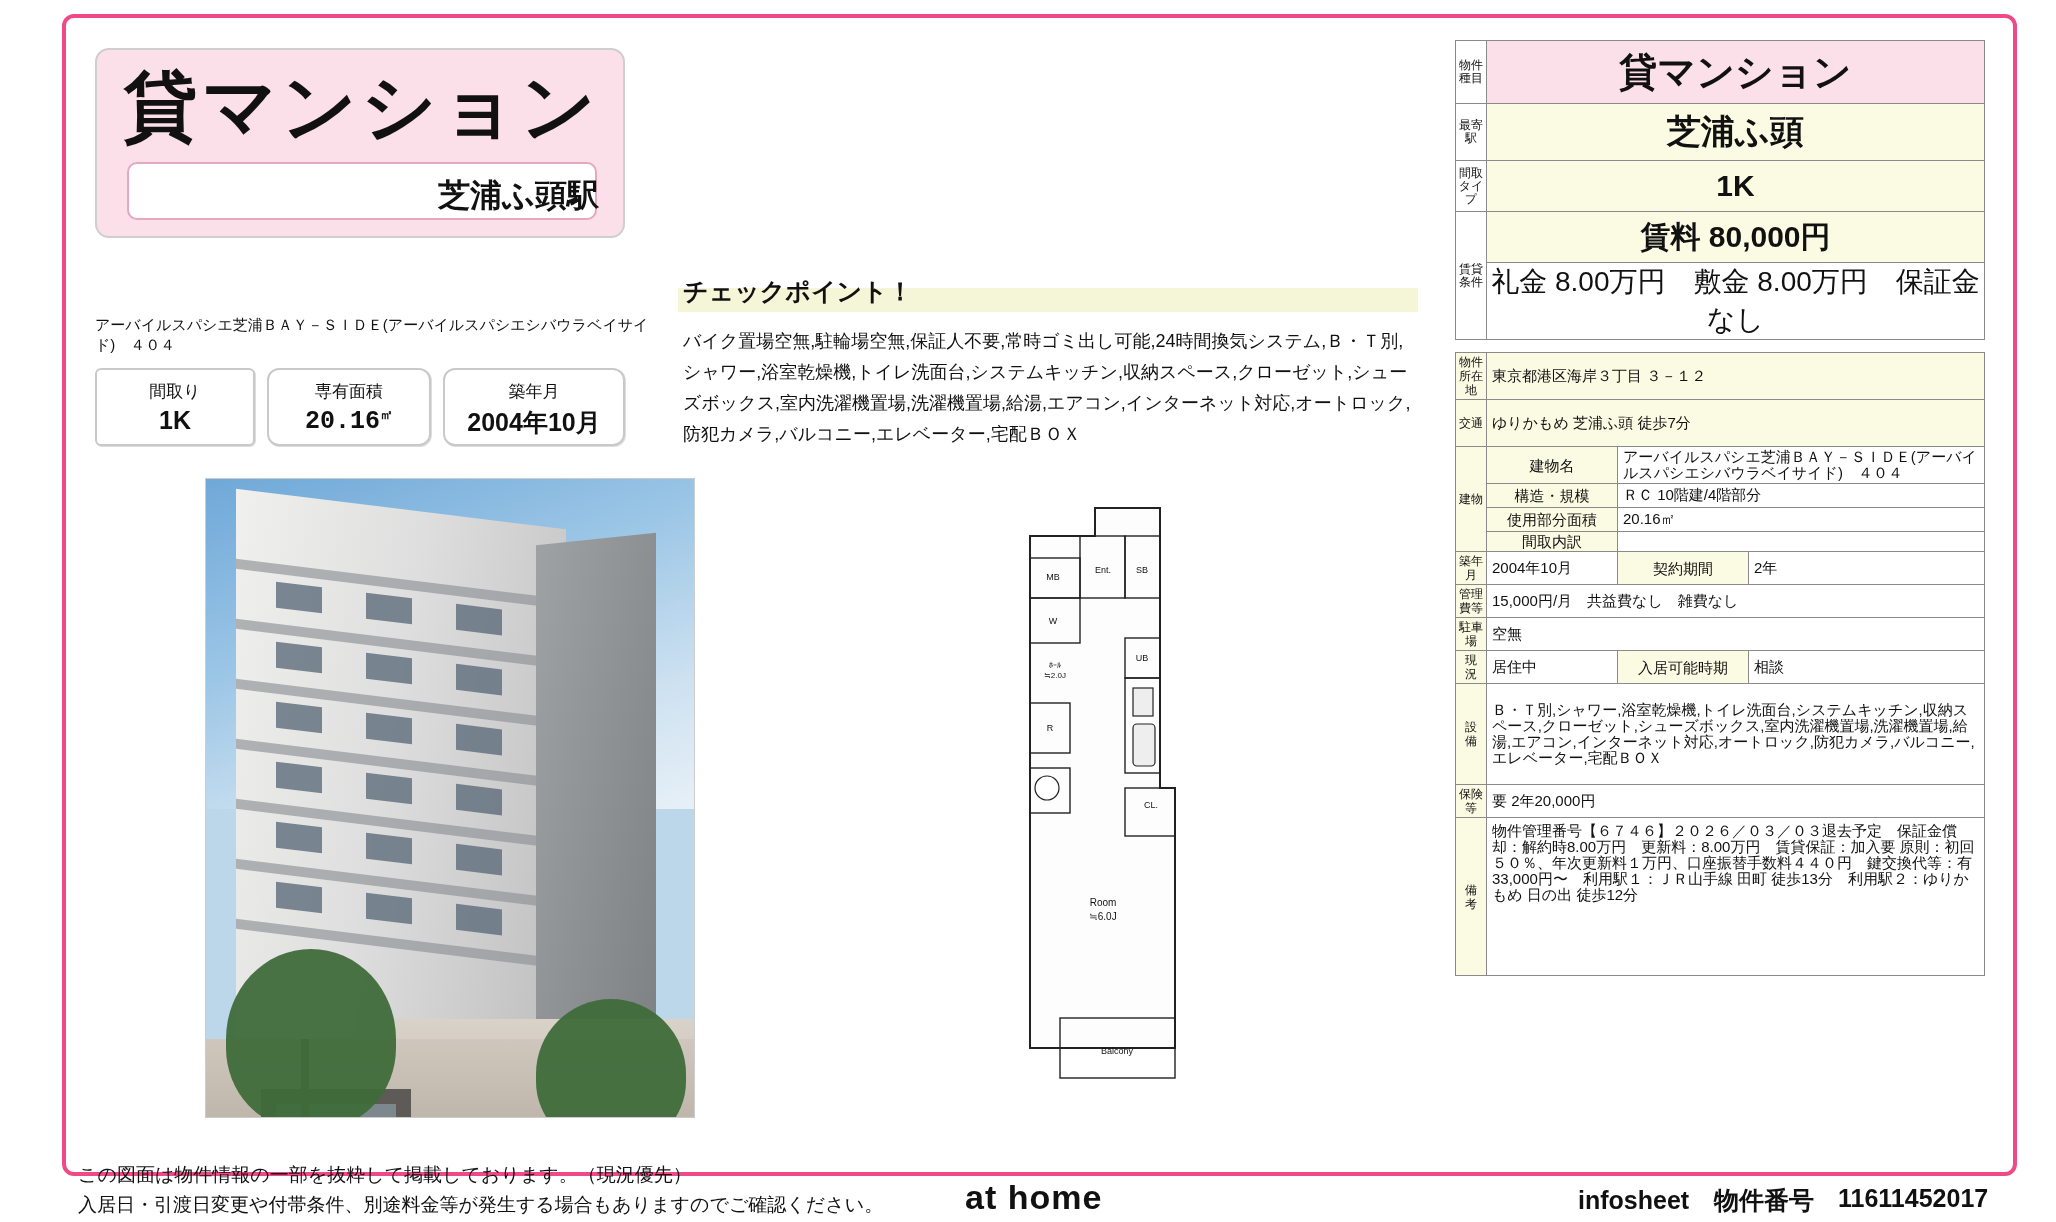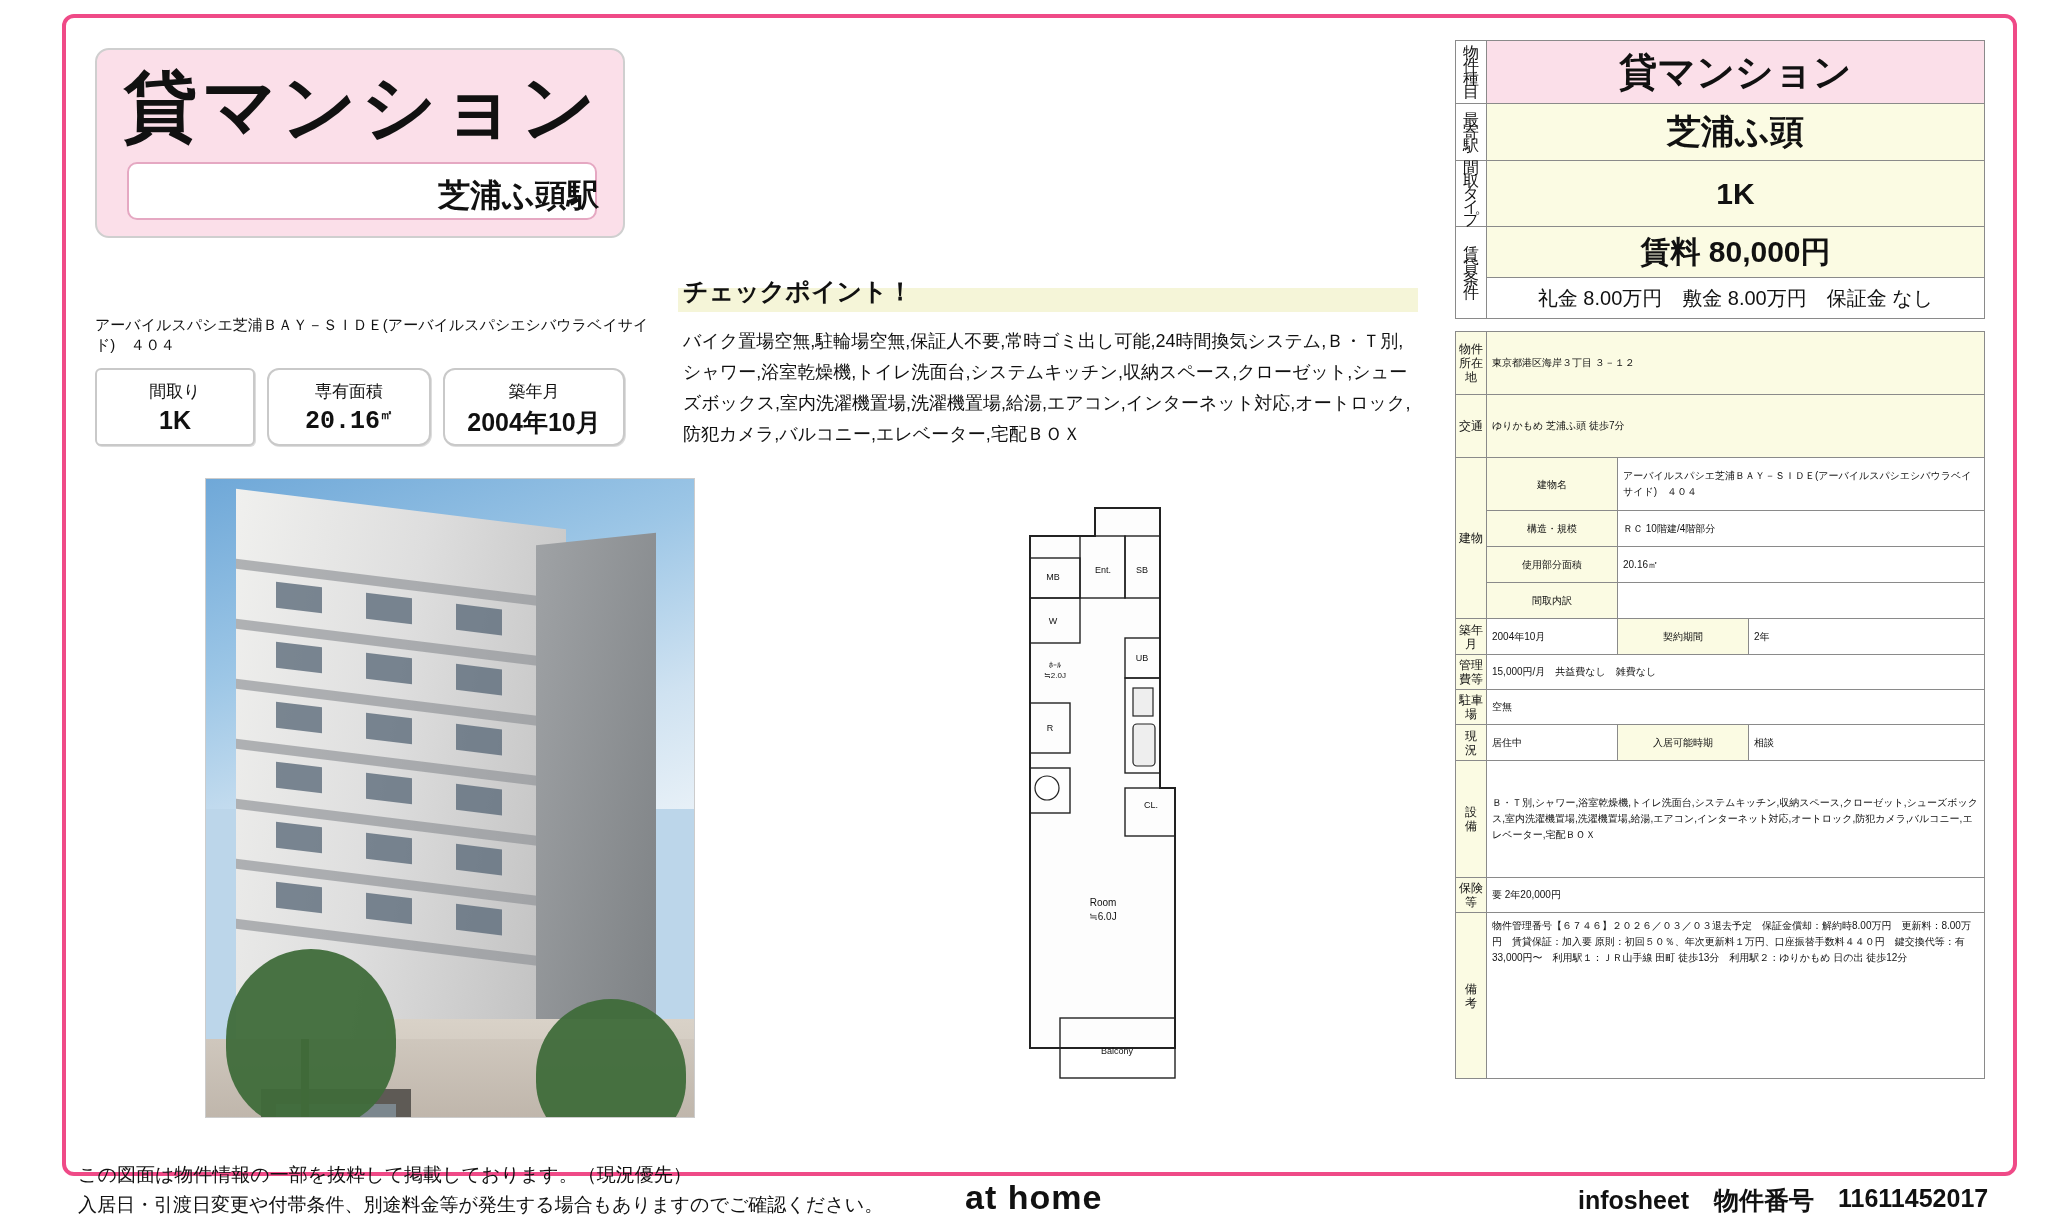--- a/index.html
+++ b/index.html
@@ -120,36 +120,36 @@
   }
   .fp svg{display:block;}
 
   
   .rp{
     position:absolute;left:1455px;top:40px;width:530px;
   }
   table.t{border-collapse:collapse;width:530px;}
   table.t td{border:1px solid #8a8a8a;padding:0;vertical-align:middle;}
   .vlabel{
-    width:30px;text-align:center;font-size:16px;line-height:13px;
+    width:30px;text-align:center;font-size:12px;line-height:13px;
     padding:3px 1px;
   }
   .pink{background:#fbdfe9;}
   .cream{background:#fbfbe3;}
   .white{background:#ffffff;}
 
   .r1{height:62px;text-align:center;font-size:38px;font-weight:bold;}
   .r2{height:56px;text-align:center;font-size:34px;font-weight:bold;}
   .r3{height:50px;text-align:center;font-size:30px;font-weight:bold;}
   .r4{height:50px;text-align:center;font-size:30px;font-weight:bold;}
-  .r5{height:40px;text-align:center;font-size:20px;}
+  .r5{height:40px;text-align:center;font-size:28px;}
 
   .blk2{margin-top:12px;}
   table.t2{border-collapse:collapse;width:530px;}
-  table.t2 td{border:1px solid #8a8a8a;padding:10px 5px;font-size:10px;vertical-align:middle;}
+  table.t2 td{border:1px solid #8a8a8a;padding:2px 5px;font-size:15px;vertical-align:middle;}
   table.t2 td.vl{width:28px;text-align:center;font-size:12px;line-height:14px;padding:2px 1px;background:#fbfbe3;}
   .addr{height:42px;font-size:20px;}
   .small{font-size:12.5px;line-height:16px;}
   .mid{font-size:14px;}
   .big{font-size:19px;}
   .sub-l{width:120px;text-align:center;font-size:13px;line-height:15px;margin-left:34px;}
 
   
   .foot-note{
     position:absolute;left:78px;top:1160px;width:900px;font-size:19px;line-height:30px;

